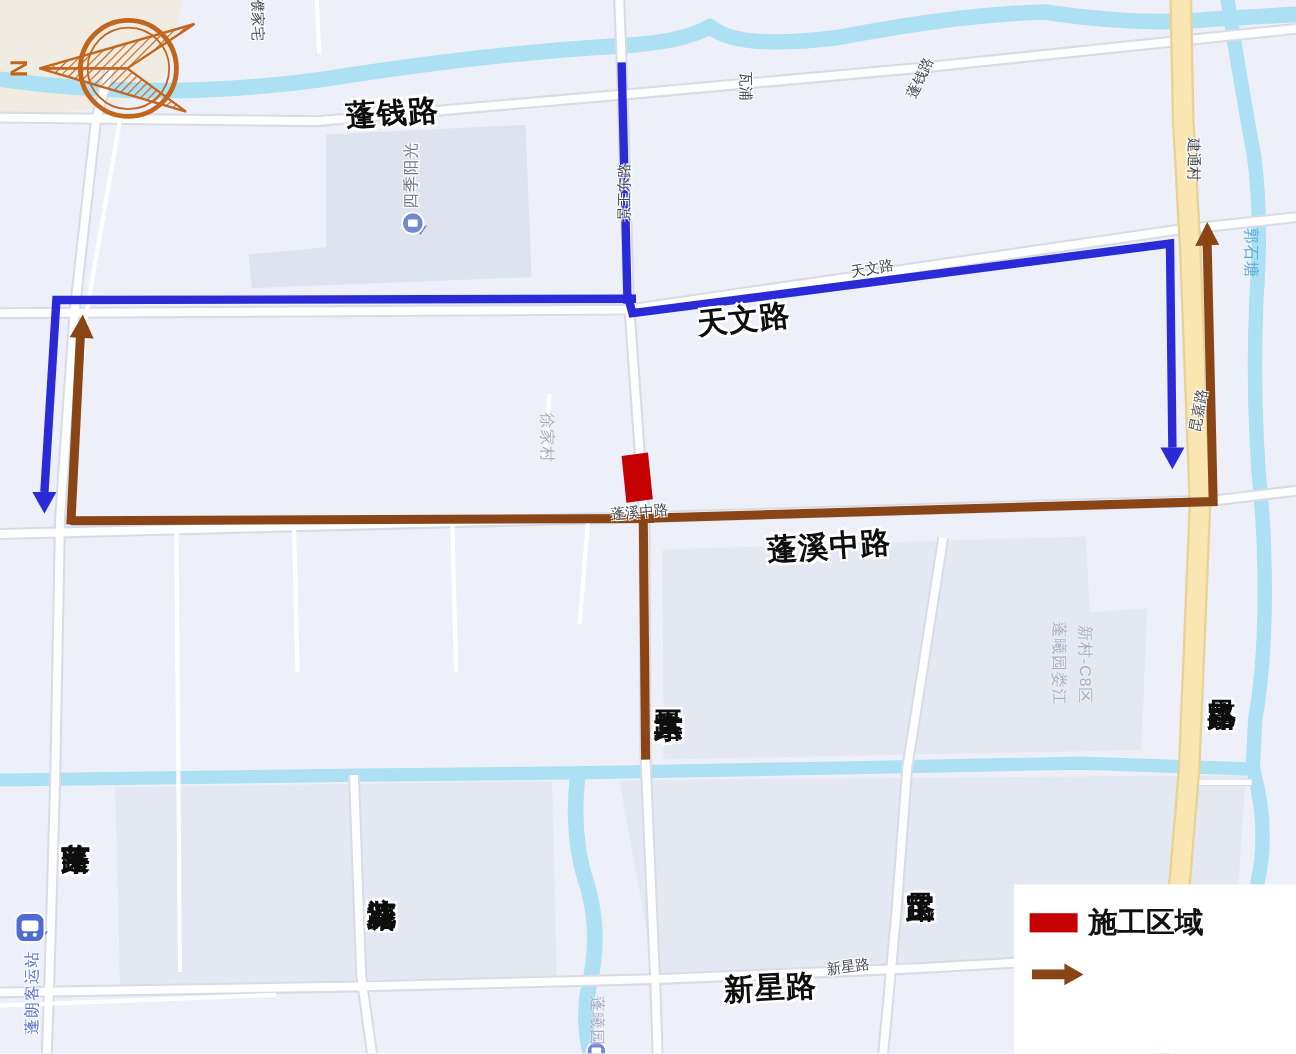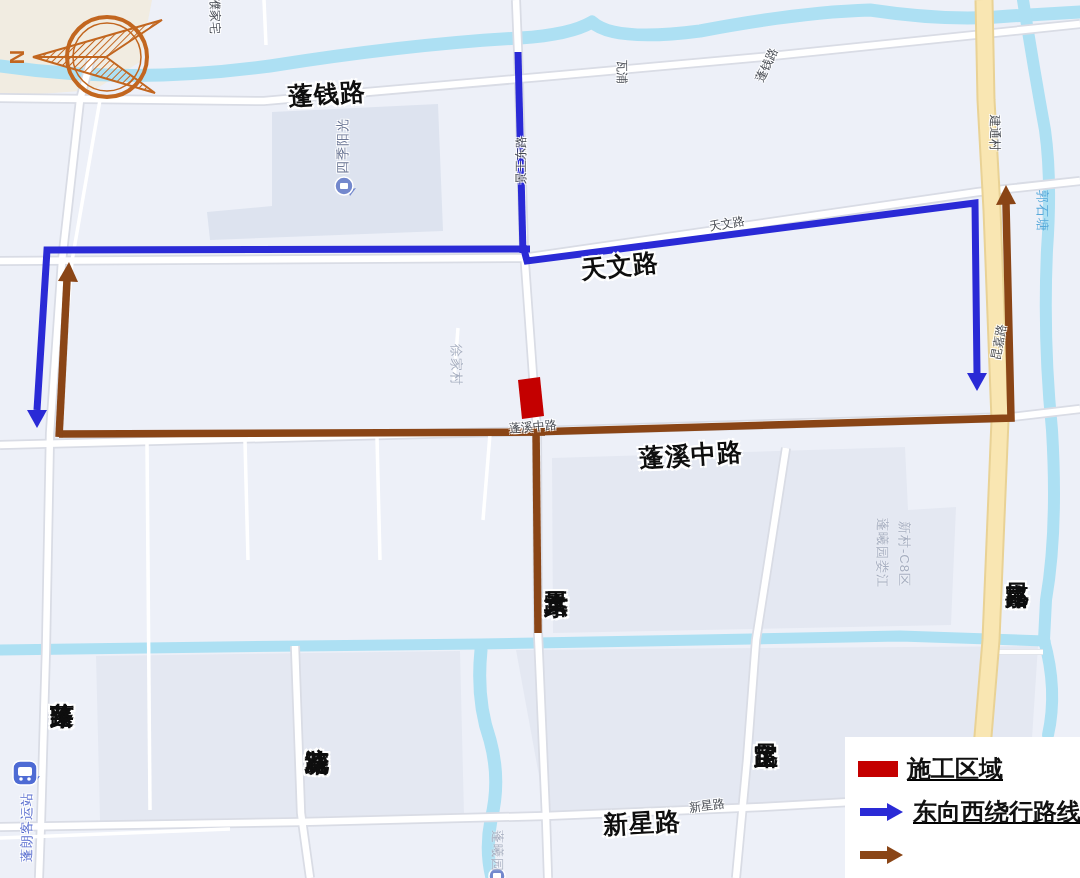--- a/index.html
+++ b/index.html
@@ -49,21 +49,21 @@
   .compass-n{font-size:20px;font-weight:800;color:var(--compass);}
 
   
   .poi-icon{position:absolute;}
 
   
   #legend{
     position:absolute;left:845px;top:737px;width:235px;height:141px;
     background:#ffffff;box-sizing:border-box;padding:12px 0 0 13px;
   }
-  .legend-row{display:flex;align-items:center;height:40px;margin-bottom:3px;text-decoration:underline;}
+  .legend-row{display:flex;align-items:center;height:40px;margin-bottom:3px;}
   .legend-swatch-red{width:40px;height:16px;background:var(--construction);flex:0 0 auto;}
   .legend-arrow{flex:0 0 auto;}
   .legend-text{font-size:24px;font-weight:700;color:#111;margin-left:9px;white-space:nowrap;}
 </style>
 </head>
 <body>
 
 <div id="stage">
 
   <svg id="map-svg" width="1080" height="878" viewBox="0 0 1080 878">
@@ -209,26 +209,19 @@
       <div class="map-label compass-n" style="left: 17px; top: 57px; transform: translate(-50%, -50%) rotate(-90deg);">N</div>
     </div>
 
   <div id="legend">
     <div class="legend-row">
       <span class="legend-swatch-red"></span>
       <span class="legend-text">施工区域</span>
     </div>
     <div class="legend-row">
       <svg class="legend-arrow" width="46" height="24" viewBox="0 0 46 24">
-        <line x1="2" y1="12" x2="30" y2="12" style="stroke:var(--routeBlue)" stroke-width="8"></line>
-        <polygon points="29,3 29,21 45,12" style="fill:var(--routeBlue)"></polygon>
-      </svg>
-      <span class="legend-text">东向西绕行路线</span>
-    </div>
-    <div class="legend-row">
-      <svg class="legend-arrow" width="46" height="24" viewBox="0 0 46 24">
         <line x1="2" y1="12" x2="30" y2="12" style="stroke:var(--routeBrown)" stroke-width="8"></line>
         <polygon points="29,3 29,21 45,12" style="fill:var(--routeBrown)"></polygon>
       </svg>
     </div>
   </div>
 
 </div>
 
 </body></html>

